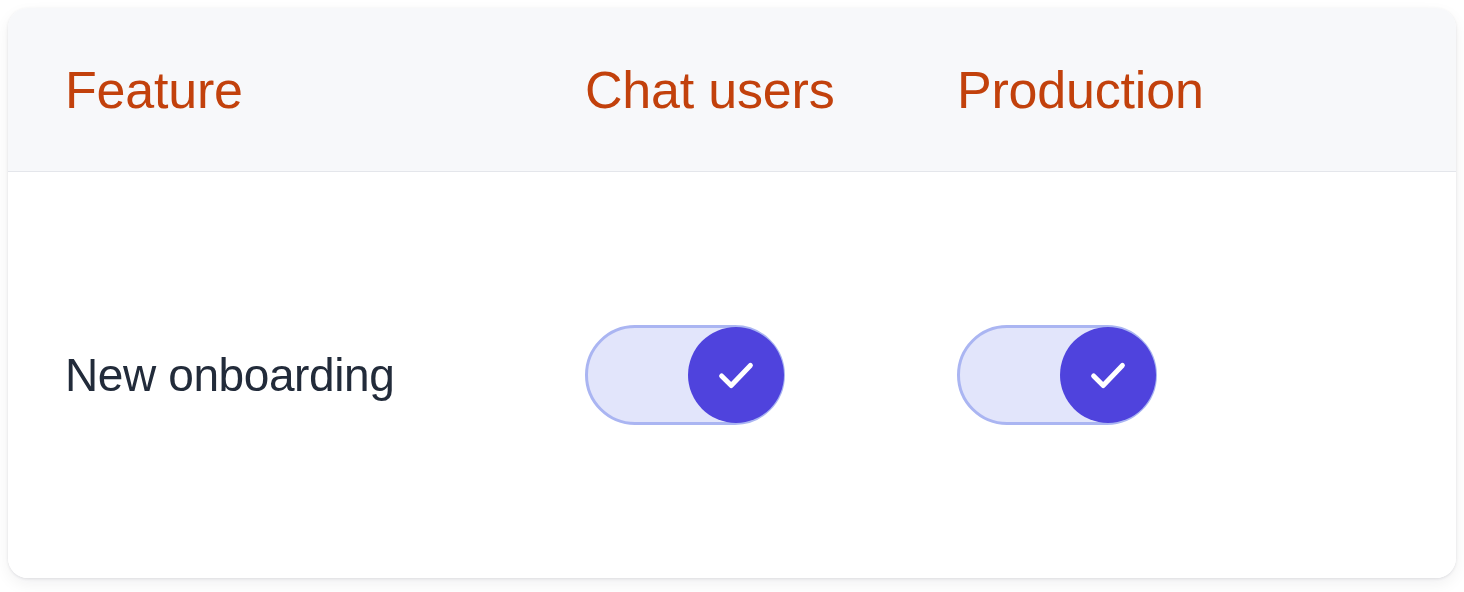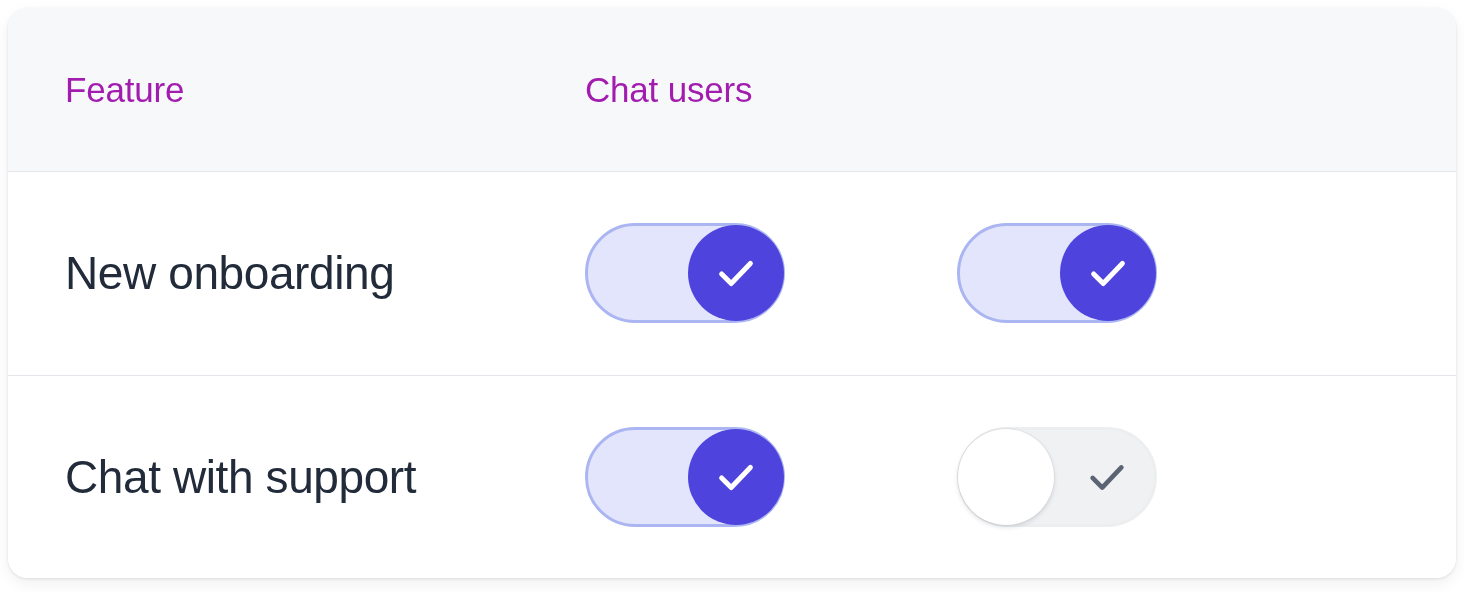--- a/index.html
+++ b/index.html
@@ -73,23 +73,23 @@
     width: 372px;
     flex: 0 0 372px;
     padding-left: 17px;
     box-sizing: border-box;
   }
   .col-tail {
     flex: 1 1 auto;
   }
 
   .th-label {
-    font-size: 35px;
+    font-size: 52px;
     font-weight: 400;
-    color: #a21caf;
+    color: #c2410c;
     letter-spacing: -0.2px;
     white-space: nowrap;
   }
 
   .feature-label {
     font-size: 46px;
     font-weight: 400;
     color: #222b3a;
     letter-spacing: -0.4px;
     white-space: nowrap;
@@ -161,20 +161,23 @@
 
 <div class="card">
   <div class="table">
 
     <div class="thead">
       <div class="col-feature">
         <span class="th-label">Feature</span>
       </div>
       <div class="col-toggle">
         <span class="th-label">Chat users</span>
+      </div>
+      <div class="col-toggle">
+        <span class="th-label">Production</span>
       </div>
       <div class="col-tail"></div>
     </div>
 
     <div class="tbody">
 
       <div class="trow">
         <div class="col-feature">
           <span class="feature-label">New onboarding</span>
         </div>
@@ -192,41 +195,16 @@
             <div class="knob">
               <svg class="check-svg" width="46" height="46" viewBox="0 0 24 24" fill="none" stroke="#ffffff" stroke-width="2.6" stroke-linecap="round" stroke-linejoin="round">
                 <polyline points="4.5,12.5 9.5,17.5 19.5,7"></polyline>
               </svg>
             </div>
           </div>
         </div>
         <div class="col-tail"></div>
       </div>
 
-      <div class="trow divided">
-        <div class="col-feature">
-          <span class="feature-label">Chat with support</span>
-        </div>
-        <div class="col-toggle">
-          <div class="switch on" role="switch" aria-checked="true">
-            <div class="knob">
-              <svg class="check-svg" width="46" height="46" viewBox="0 0 24 24" fill="none" stroke="#ffffff" stroke-width="2.6" stroke-linecap="round" stroke-linejoin="round">
-                <polyline points="4.5,12.5 9.5,17.5 19.5,7"></polyline>
-              </svg>
-            </div>
-          </div>
-        </div>
-        <div class="col-toggle">
-          <div class="switch off" role="switch" aria-checked="false">
-            <div class="knob"></div>
-            <div class="track-check">
-              <svg class="check-svg" width="46" height="46" viewBox="0 0 24 24" fill="none" stroke="#5a6472" stroke-width="2.4" stroke-linecap="round" stroke-linejoin="round">
-                <polyline points="4.5,12.5 9.5,17.5 19.5,7"></polyline>
-              </svg>
-            </div>
-          </div>
-        </div>
-        <div class="col-tail"></div>
-      </div>
 
     </div>
   </div>
 </div>
 
 </body></html>

